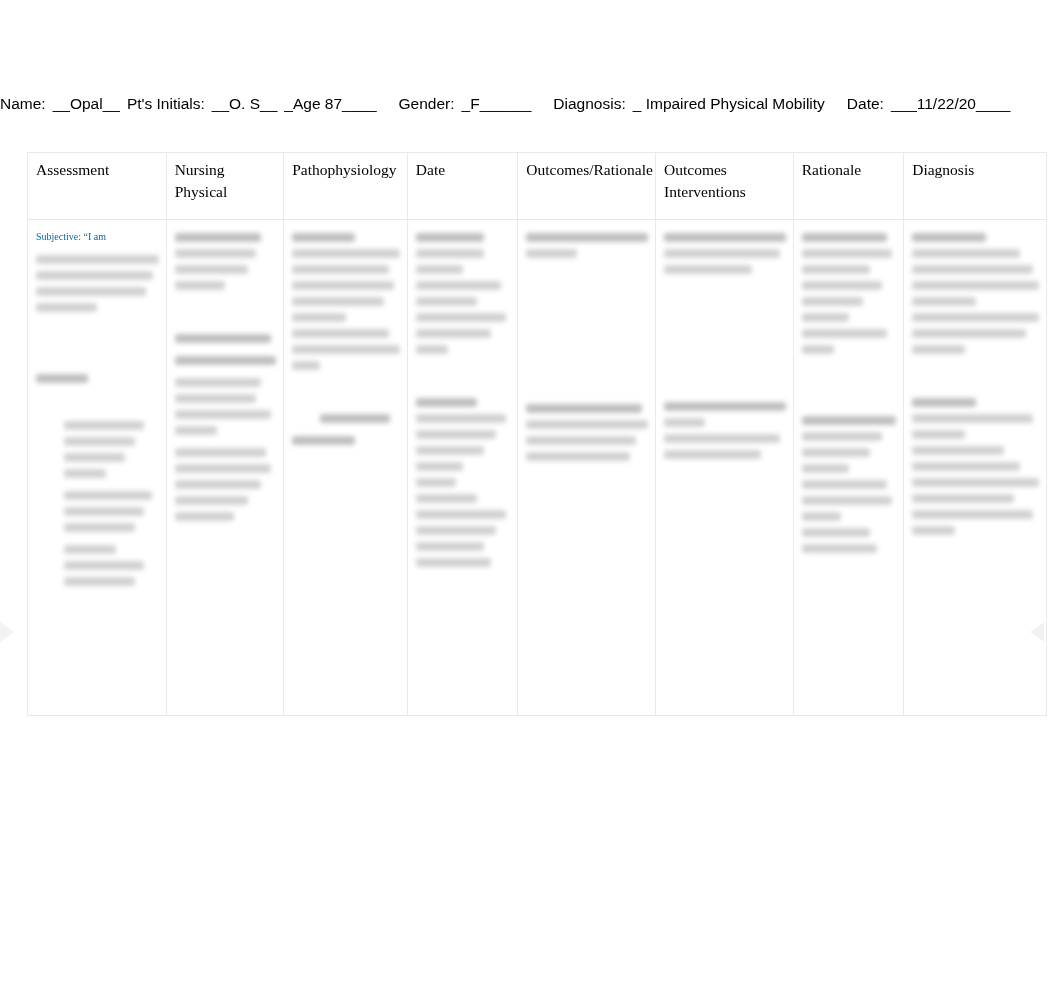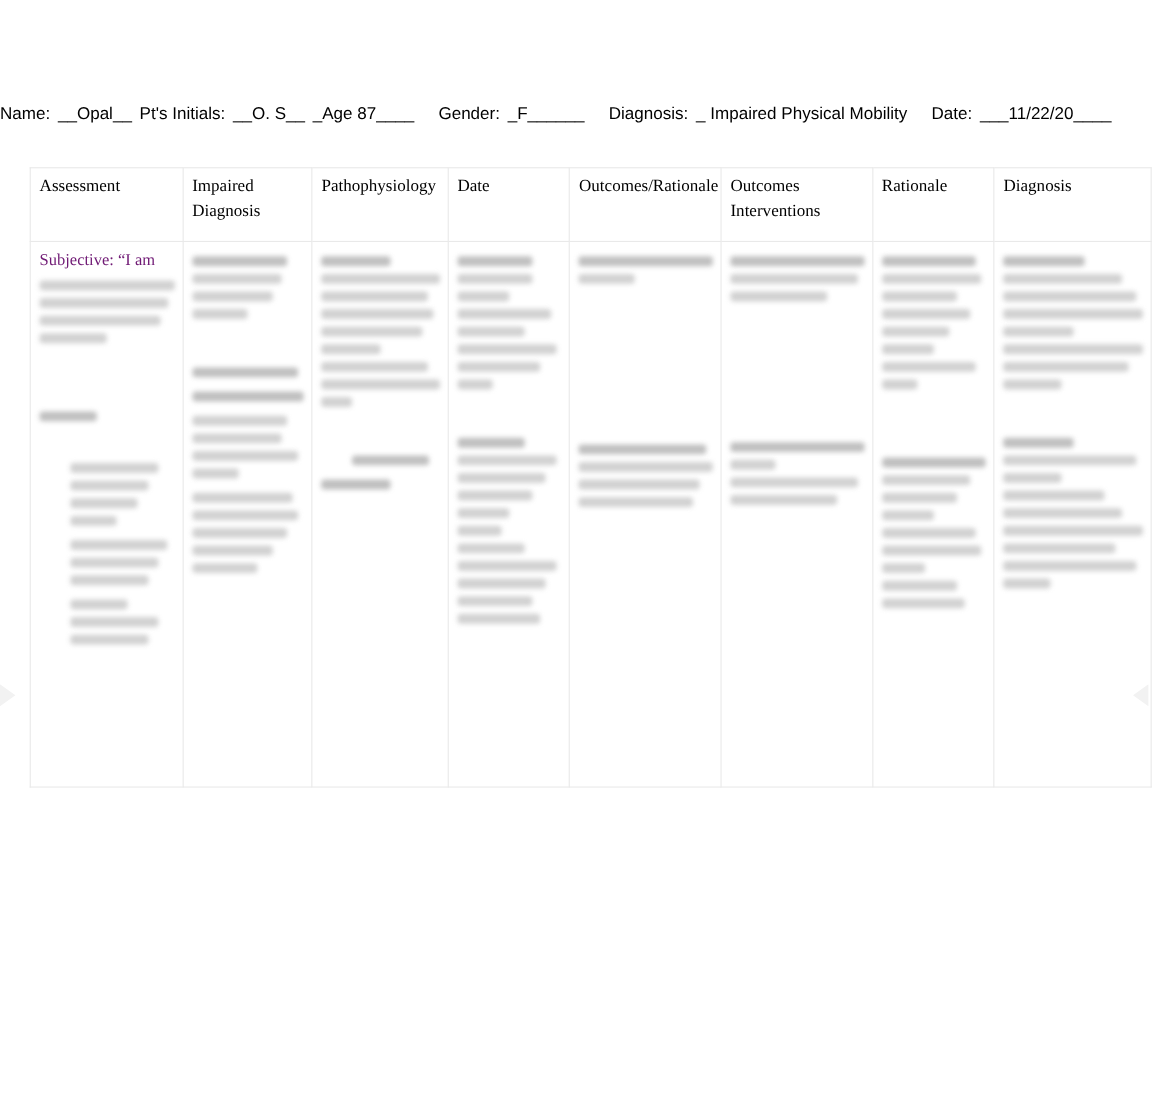--- a/index.html
+++ b/index.html
@@ -80,22 +80,22 @@
   .col-nursing-dx     { width: 117px; }
   .col-patho          { width: 123px; }
   .col-goals          { width: 110px; }
   .col-outcomes       { width: 137px; }
   .col-interventions  { width: 137px; }
   .col-rationale      { width: 110px; }
   .col-evaluation     { width: 142px; }
 
   
   .legible {
-    color: #701a75;
-    font-size: 15px;
+    color: #0369a1;
+    font-size: 10px;
     line-height: 22px;
     display: block;
   }
   .redacted-block {
     display: block;
     margin-bottom: 13px;
   }
   .redacted-block.tight { margin-bottom: 6px; }
   .redacted-line {
     display: block;
@@ -158,21 +158,21 @@
       <col class="col-patho">
       <col class="col-goals">
       <col class="col-outcomes">
       <col class="col-interventions">
       <col class="col-rationale">
       <col class="col-evaluation">
     </colgroup>
     <thead>
       <tr>
         <th>Assessment</th>
-        <th>Impaired Diagnosis</th>
+        <th>Nursing Physical</th>
         <th>Pathophysiology</th>
         <th>Date</th>
         <th>Outcomes/Rationale</th>
         <th>Outcomes Interventions</th>
         <th>Rationale</th>
         <th>Diagnosis</th>
       </tr>
     </thead>
     <tbody>
       <tr>

